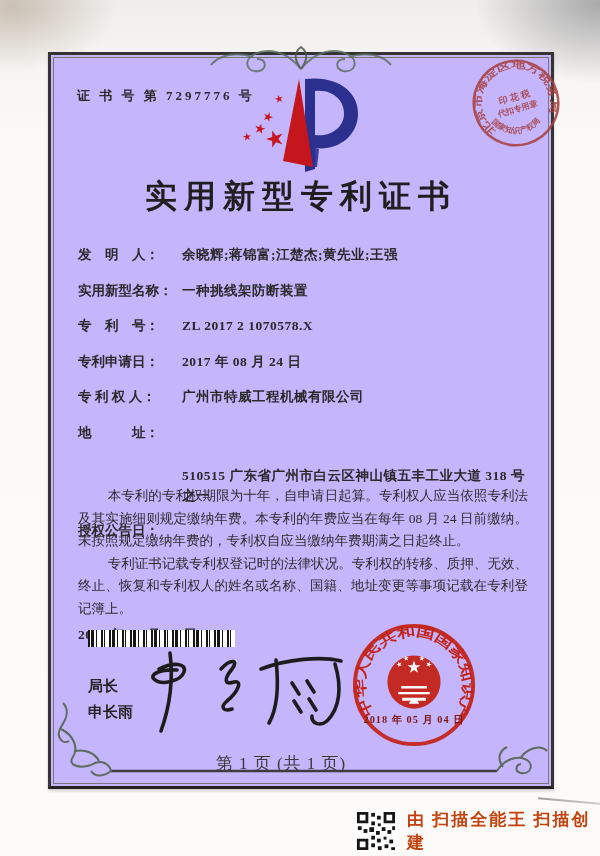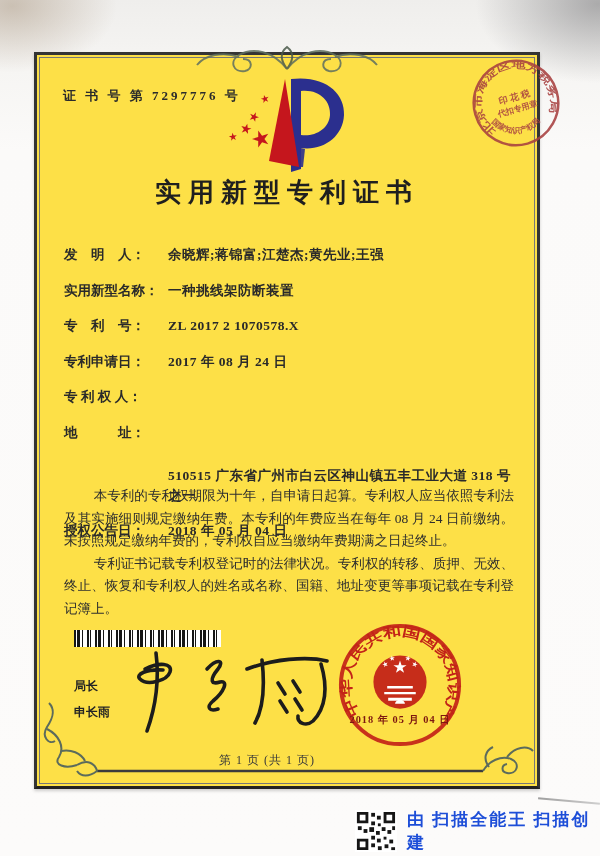--- a/index.html
+++ b/index.html
@@ -2,49 +2,49 @@
 <html><head>
 <meta charset="utf-8">
 <style>
   html,body{margin:0;padding:0;}
   body{width:600px;height:856px;position:relative;overflow:hidden;
     font-family:"Liberation Serif","DejaVu Serif",serif;
     background:
       radial-gradient(150px 95px at 12px 6px, rgba(142,116,86,.38), rgba(142,116,86,0) 70%),
       radial-gradient(170px 110px at 598px 4px, rgba(88,88,92,.45), rgba(88,88,92,0) 72%),
       linear-gradient(180deg,#efeeec 0,#f6f5f3 70px,#fbfaf9 150px,#fcfbfa 100%);}
-  .page{position:absolute;left:34px;top:52px;width:500px;height:731px;background:#fde047;
+  .page{position:absolute;left:48px;top:52px;width:500px;height:731px;background:#c4b5fd;
     border:3px solid #343434;border-bottom-color:#222;box-shadow:0 2px 3px rgba(0,0,0,.18);}
   .page-inner{position:absolute;inset:2px;border:1px solid #777;pointer-events:none;}
   .certno{position:absolute;left:26px;top:32px;font-size:13px;font-weight:bold;color:#2b2b2b;letter-spacing:3px;}
   .logo{position:absolute;left:184px;top:20px;}
-  .title{position:absolute;left:0;top:120px;width:100%;text-align:center;font-size:26px;
+  .title{position:absolute;left:0;top:120px;width:100%;text-align:center;font-size:32px;
     font-weight:bold;color:#1f1f1f;letter-spacing:7px;}
   .fields{position:absolute;left:27px;top:190px;right:24px;font-size:13.5px;color:#2a2a2a;font-weight:bold;}
   .frow{display:flex;align-items:flex-start;margin-bottom:15.5px;line-height:20px;}
   .flabel{flex:0 0 104px;white-space:pre;}
   .fvalue{letter-spacing:.5px;}
   .fvalue.addr{max-width:350px;margin-top:43px;}
-  .grantrow{margin-bottom:0;}
+  .grantrow{margin-bottom:0;flex-direction:column;}
   .grant2{margin-left:60px;display:flex;}
   .paras{position:absolute;left:27px;top:430px;width:450px;font-size:13.5px;line-height:22.5px;
     color:#2e2e2e;text-align:justify;}
   .paras p{margin:0;text-indent:2.2em;}
   .barcode{position:absolute;left:37px;top:575px;width:147px;height:17px;background:
     repeating-linear-gradient(90deg,#161616 0 2px,#fff 2px 3px,#161616 3px 6px,#fff 6px 8px,
     #161616 8px 9px,#fff 9px 13px,#161616 13px 15px,#fff 15px 16px,#161616 16px 17px,#fff 17px 21px);}
-  .signerblock{position:absolute;left:37px;top:618px;font-size:12px;font-weight:bold;color:#242424;line-height:26px;}
+  .signerblock{position:absolute;left:37px;top:618px;font-size:15px;font-weight:bold;color:#242424;line-height:26px;}
   .signature{position:absolute;left:78px;top:590px;}
   .seal{position:absolute;left:299px;top:566px;}
-  .pagefoot{position:absolute;left:0;top:697px;width:92%;text-align:center;font-size:12px;color:#3a3a3a;letter-spacing:1px;}
+  .pagefoot{position:absolute;left:0;top:697px;width:92%;text-align:center;font-size:17px;color:#3a3a3a;letter-spacing:1px;}
   .bottomdeco{position:absolute;left:0;top:640px;}
   .topdeco{position:absolute;left:138px;top:-16px;}
   .taxstamp{position:absolute;left:468px;top:55px;transform:rotate(-16deg);opacity:.88;}
   .scanfoot{position:absolute;left:355px;top:808px;display:flex;align-items:center;}
-  .scantext{font-size:17px;font-weight:bold;color:#1d4ed8;letter-spacing:2px;margin-left:10px;
+  .scantext{font-size:17px;font-weight:bold;color:#c2410c;letter-spacing:2px;margin-left:10px;
     font-family:"Liberation Serif",serif;}
   .shadowline{position:absolute;left:538px;top:800px;width:62px;height:2px;
     background:linear-gradient(90deg,#888,#c4c4c4);transform:rotate(5deg);opacity:.8;}
   svg text{font-family:"Liberation Serif","DejaVu Serif",serif;}
 </style>
 </head>
 <body>
 
 <div class="page">
   <div class="page-inner"></div>
@@ -95,20 +95,21 @@
     <div class="frow">
       <span class="flabel">专　利　号：</span>
       <span class="fvalue">ZL 2017 2 1070578.X</span>
     </div>
     <div class="frow">
       <span class="flabel">专利申请日：</span>
       <span class="fvalue">2017 年 08 月 24 日</span>
     </div>
     <div class="frow">
       <span class="flabel">专 利 权 人：</span>
+      <span class="fvalue">广州市特威工程机械有限公司</span>
     </div>
     <div class="frow">
       <span class="flabel">地　　　址：</span>
       <span class="fvalue addr">510515 广东省广州市白云区神山镇五丰工业大道 318 号之一</span>
     </div>
     <div class="frow grantrow">
       <span class="flabel">授权公告日：</span>
       <span class="fvalue">2018 年 05 月 04 日</span>
     </div>
   </div>

